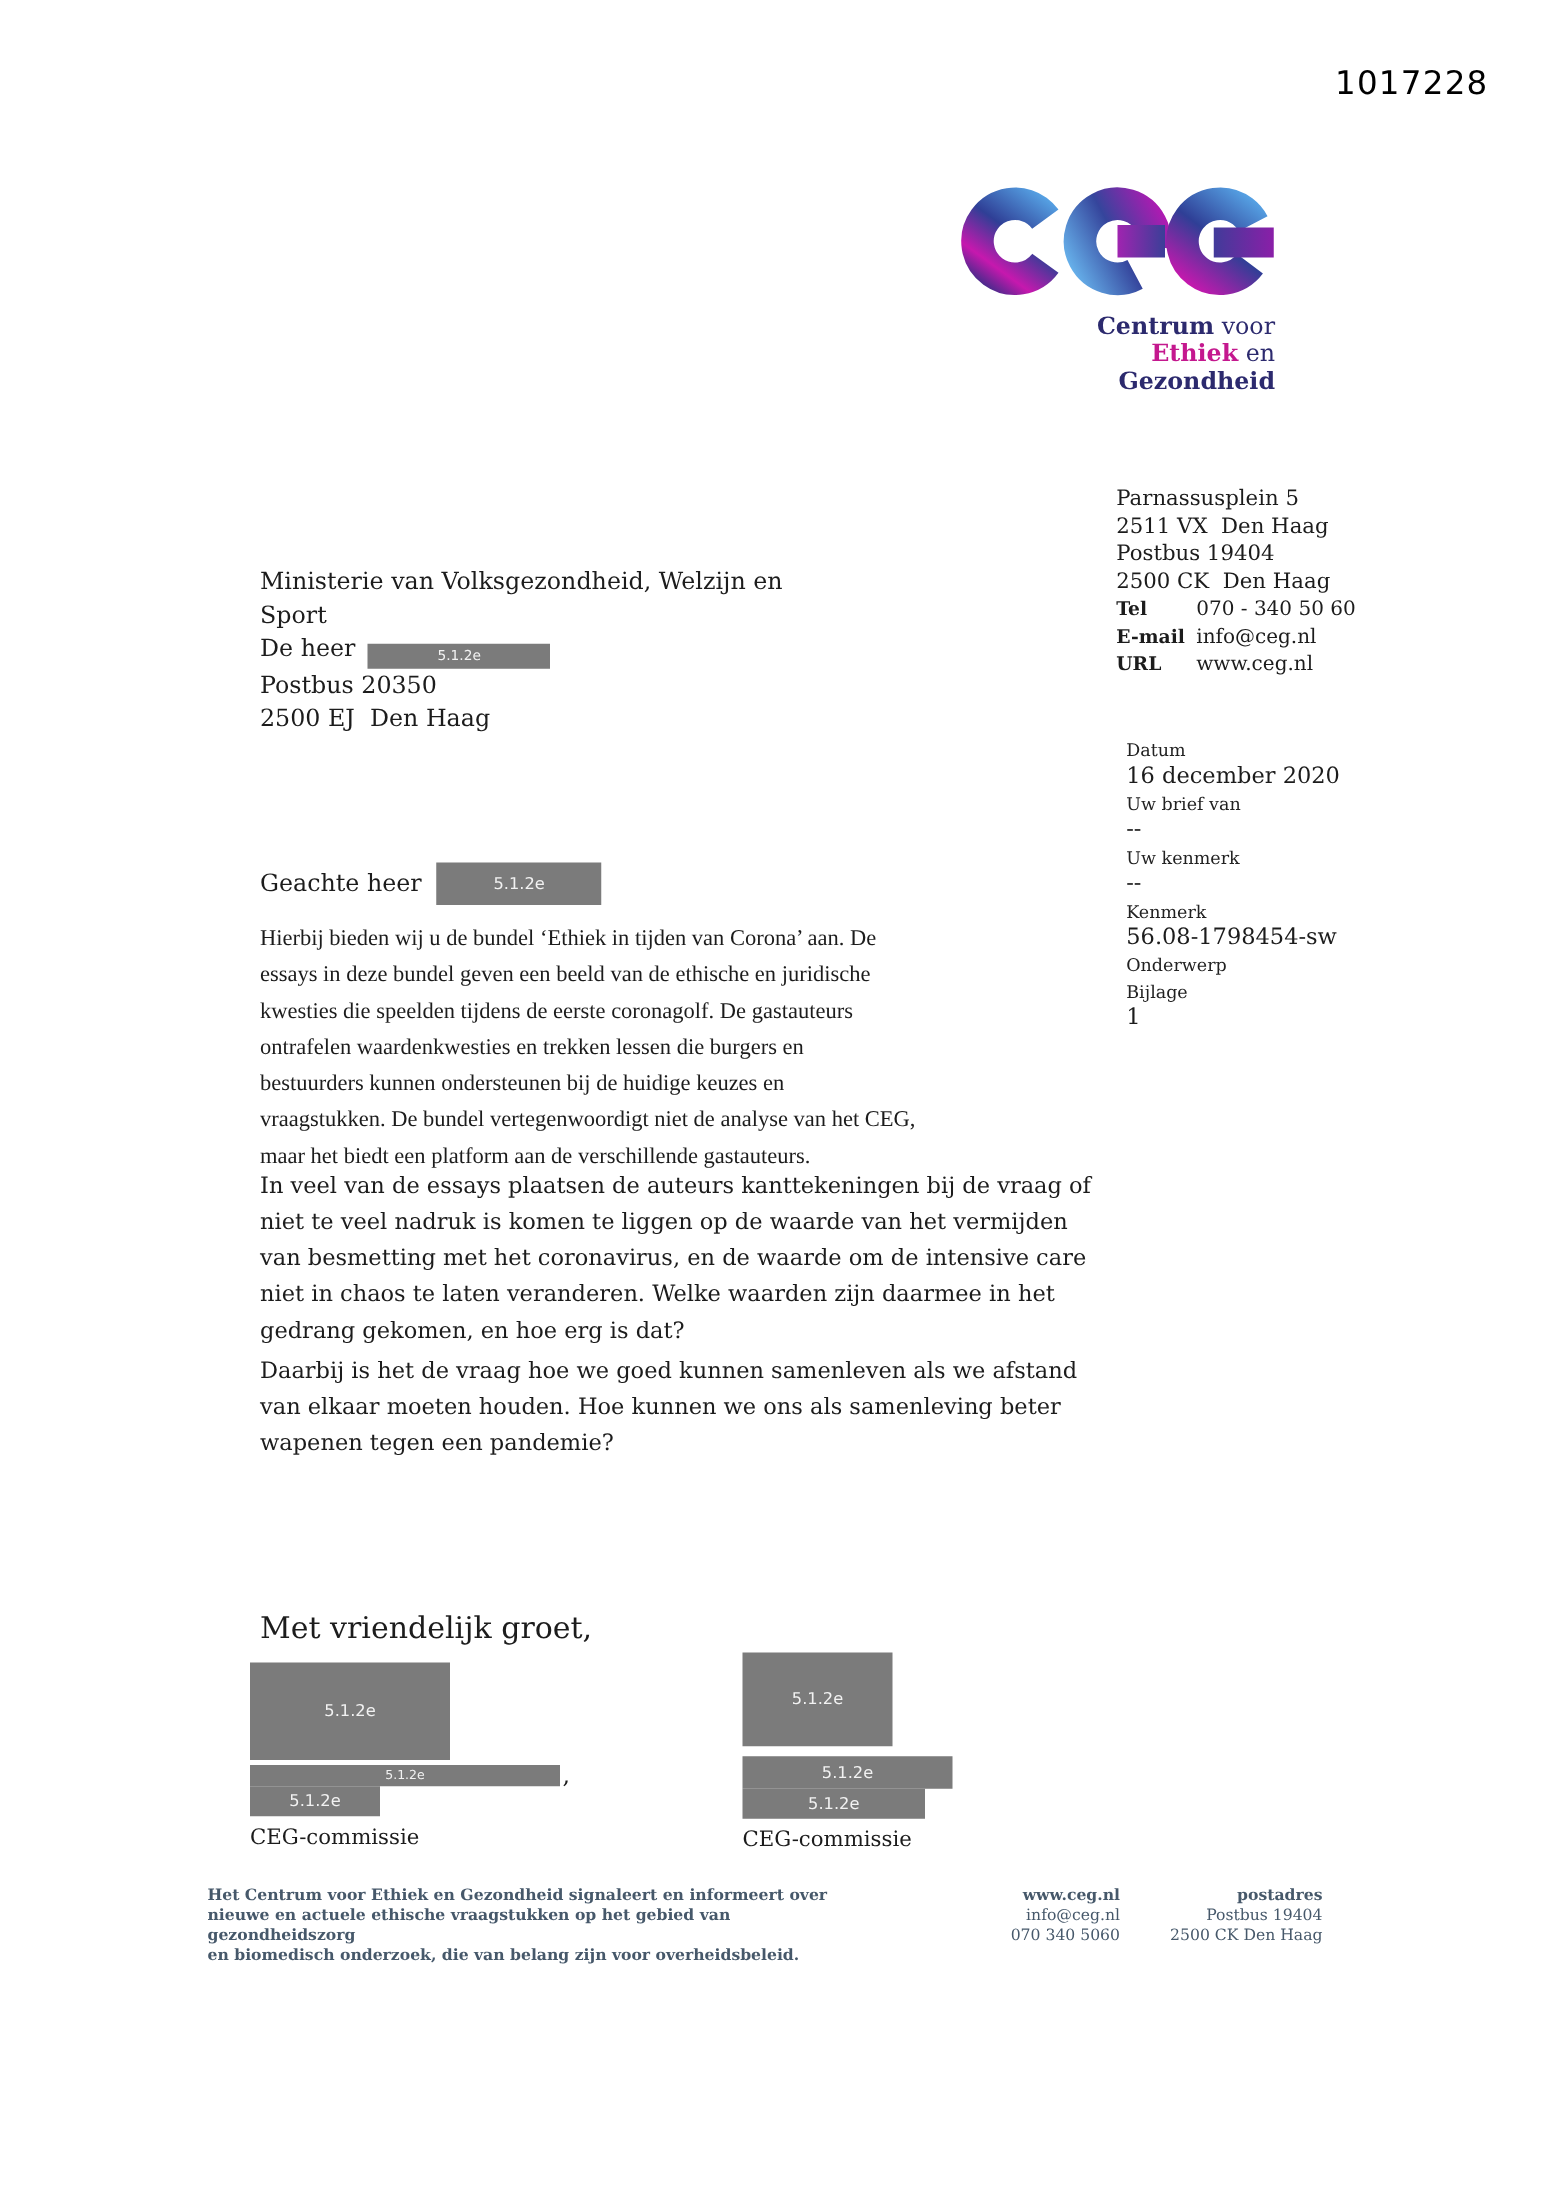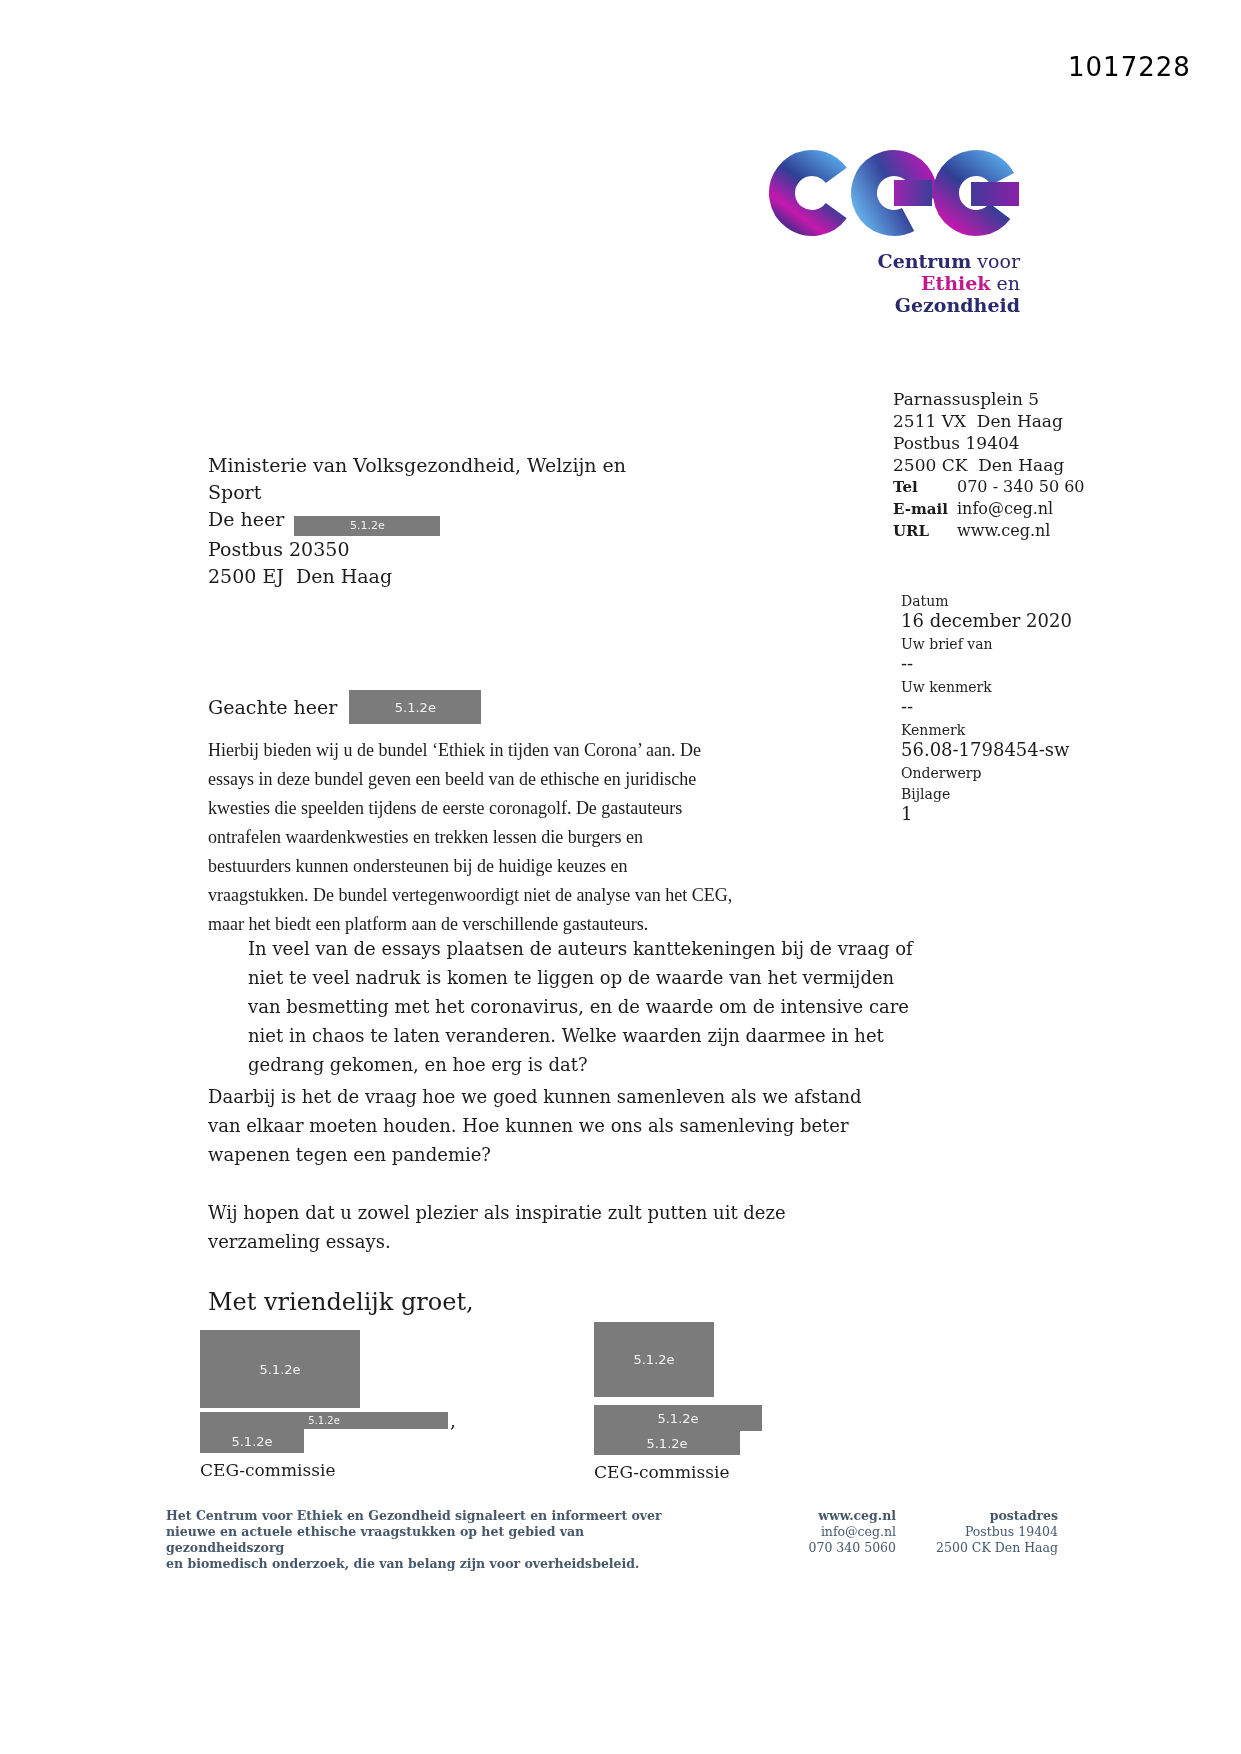--- a/index.html
+++ b/index.html
@@ -31,21 +31,21 @@
   .meta{left:901px;top:592px;width:205px;}
   .meta-field{margin-bottom:3px;}
   .meta-label{font-size:14px;line-height:18px;color:#222;}
   .meta-value{font-size:18px;line-height:22px;}
   
   .salutation-row{left:208px;top:690px;display:flex;align-items:center;
                   font-size:19px;}
   .redact-salutation{width:132px;height:34px;font-size:13px;margin-left:12px;}
   .para{left:208px;width:690px;font-size:18px;line-height:29px;
         white-space:pre-line;}
-  .p1{top:736px;font-family:Liberation Serif, serif;} .p2{top:934px;margin-left:40px;} .p3{top:1082px;} .p4{top:1198px;}
+  .p1{top:736px;font-family:Liberation Serif, serif;} .p2{top:934px;} .p3{top:1082px;} .p4{top:1198px;}
   .closing{left:208px;top:1288px;font-size:24px;}
   
   .sig-col{display:flex;flex-direction:column;align-items:flex-start;}
   .sig-left{left:200px;top:1330px;}
   .sig-right{left:594px;top:1322px;}
   .sig-box-big-l{width:160px;height:78px;font-size:13px;}
   .sig-box-big-r{width:120px;height:75px;font-size:13px;}
   .sig-bar-row{display:flex;align-items:flex-end;margin-top:4px;}
   .sig-bar{width:248px;height:17px;font-size:10px;}
   .sig-comma{font-size:19px;line-height:17px;margin-left:2px;}
@@ -175,22 +175,20 @@
 vraagstukken. De bundel vertegenwoordigt niet de analyse van het CEG,
 maar het biedt een platform aan de verschillende gastauteurs.</div>
   <div class="abs para p2">In veel van de essays plaatsen de auteurs kanttekeningen bij de vraag of
 niet te veel nadruk is komen te liggen op de waarde van het vermijden
 van besmetting met het coronavirus, en de waarde om de intensive care
 niet in chaos te laten veranderen. Welke waarden zijn daarmee in het
 gedrang gekomen, en hoe erg is dat?</div>
   <div class="abs para p3">Daarbij is het de vraag hoe we goed kunnen samenleven als we afstand
 van elkaar moeten houden. Hoe kunnen we ons als samenleving beter
 wapenen tegen een pandemie?</div>
-  <div class="abs para p4">Wij hopen dat u zowel plezier als inspiratie zult putten uit deze
-verzameling essays.</div>
 
   <div class="abs closing">Met vriendelijk groet,</div>
 
   <div class="abs sig-col sig-left">
     <div class="redact sig-box-big-l">5.1.2e</div>
     <div class="sig-bar-row">
       <span class="redact sig-bar">5.1.2e</span>
       <span class="sig-comma">,</span>
     </div>
     <div class="redact sig-box-small-l">5.1.2e</div>

